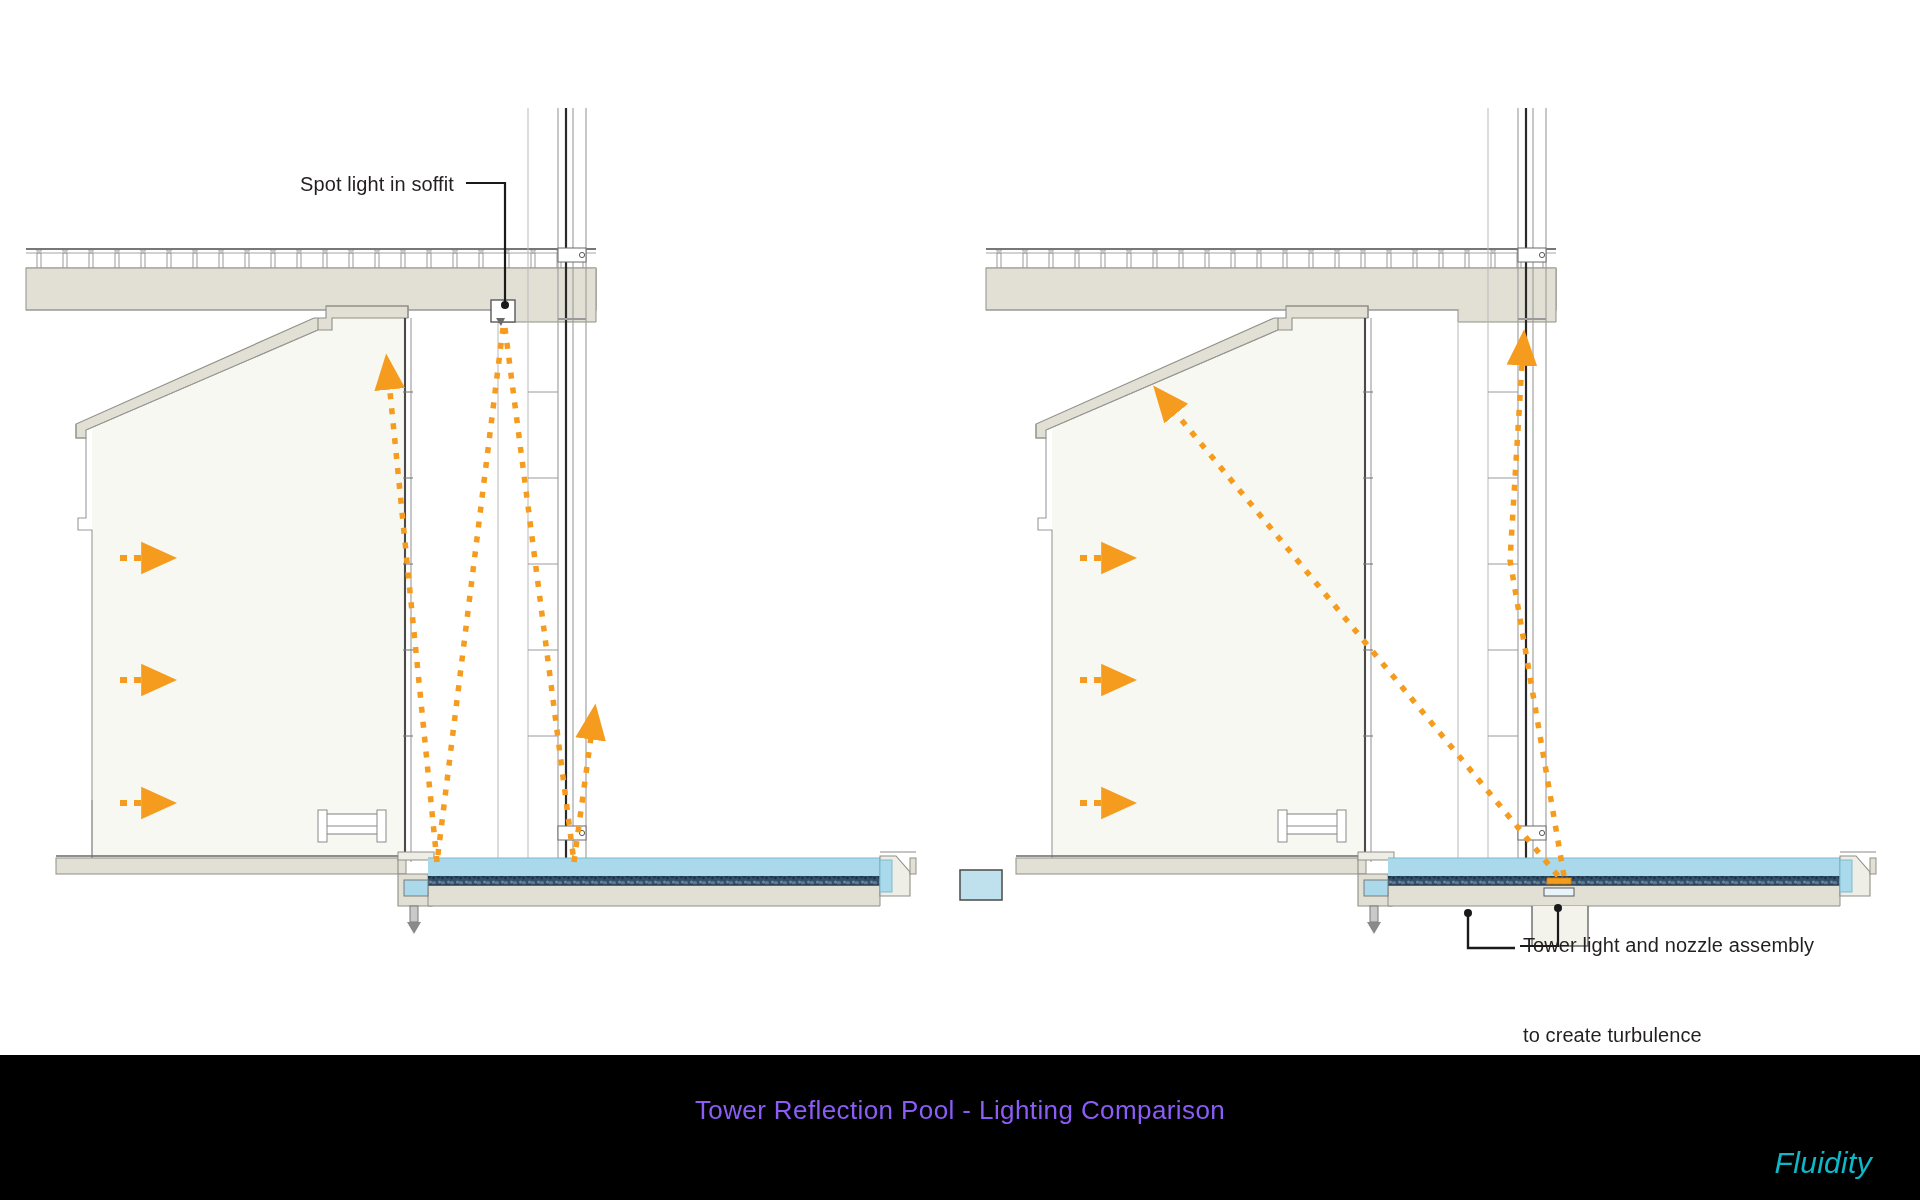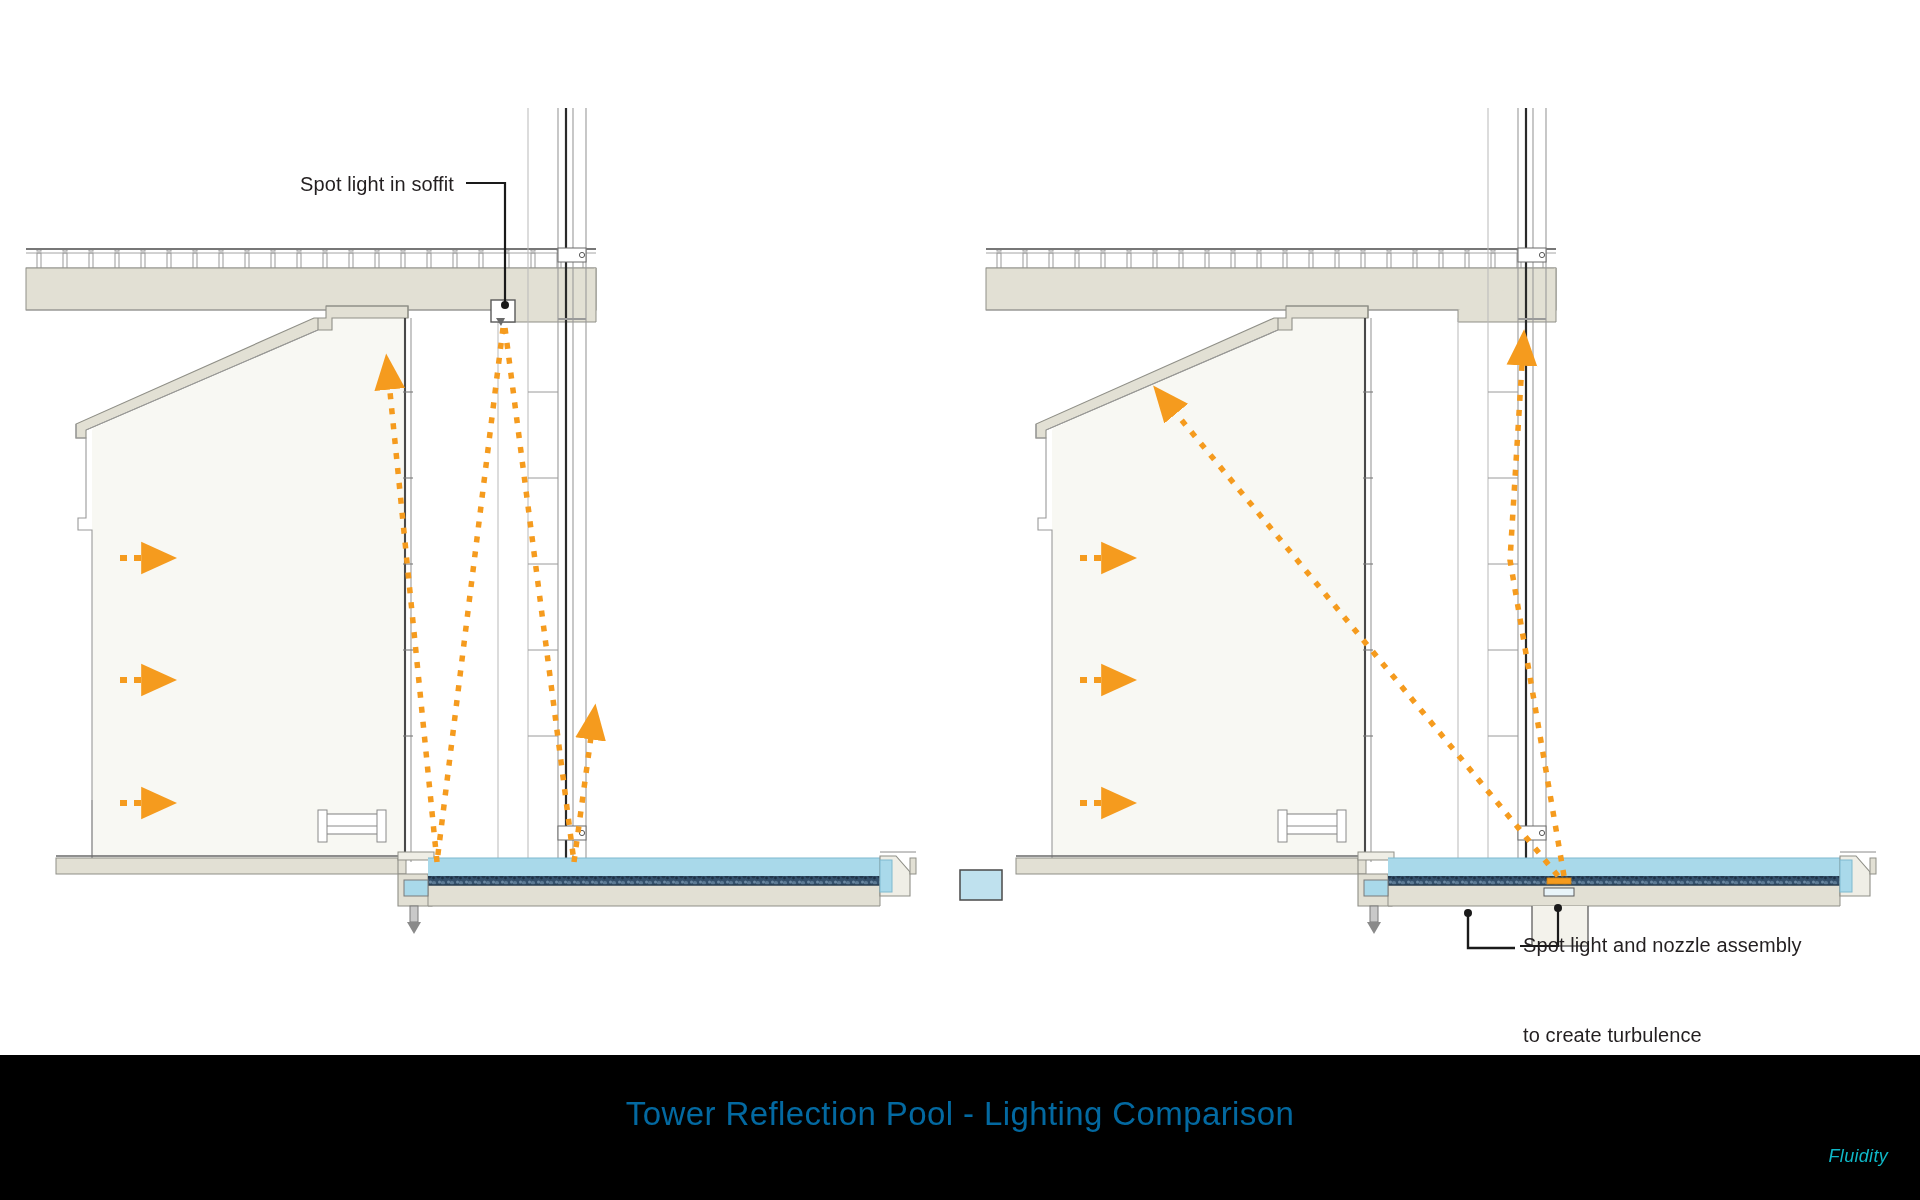--- a/index.html
+++ b/index.html
@@ -14,27 +14,27 @@
 
   .diagram-svg{ position:absolute; top:0; left:0; }
 
   
   .title-band{
     position:absolute; left:0; top:1055px; width:1920px; height:145px;
     background:#000000;
   }
   .title-text{
     position:absolute; left:0; top:1095px; width:1920px;
-    text-align:center; color:#0369a1;
-    font-size:33px; font-weight:400; letter-spacing:0.4px;
+    text-align:center; color:#8b5cf6;
+    font-size:26px; font-weight:400; letter-spacing:0.4px;
     font-family:"Liberation Sans", sans-serif;
   }
   .brand-text{
-    position:absolute; right:32px; top:1146px;
-    color:#0fb8c8; font-size:18px; font-style:italic;
+    position:absolute; right:48px; top:1146px;
+    color:#0fb8c8; font-size:30px; font-style:italic;
     font-family:"Liberation Sans", sans-serif;
     letter-spacing:0.3px;
     text-align:center;
   }
 
   
   .annot{
     position:absolute; color:#231f20; font-size:20px;
     font-family:"Liberation Sans", sans-serif;
     white-space:nowrap; letter-spacing:0.1px;
@@ -328,21 +328,21 @@
 
       <g>
         <path d="M1468,913 L1468,948 L1515,948" fill="none" stroke="#1a1a1a" stroke-width="2.4"></path>
         <circle cx="1468" cy="913" r="4" fill="#1a1a1a"></circle>
       </g>
 
     </svg>
 
     <div class="annot" id="annot-left">Spot light in soffit</div>
 
-    <div class="annot" id="annot-right-l1">Spot light and nozzle assembly</div>
+    <div class="annot" id="annot-right-l1">Tower light and nozzle assembly</div>
 
     <div class="annot" id="annot-right-l2">to create turbulence</div>
 
   </div>
 
   <div class="title-band"></div>
 
   <div class="title-text">Tower Reflection Pool - Lighting Comparison</div>
 
   <div class="brand-text">Fluidity</div>

